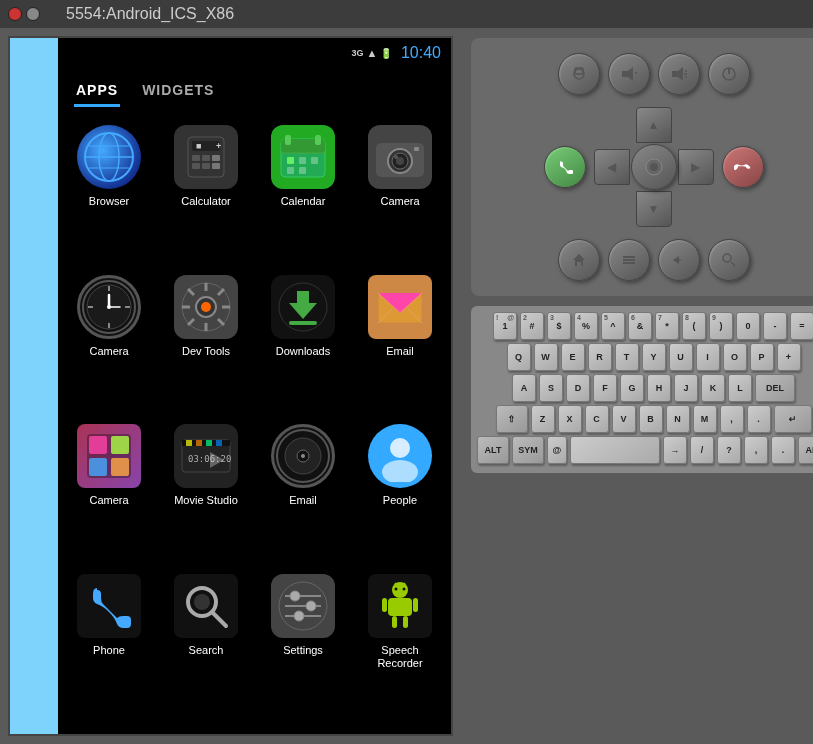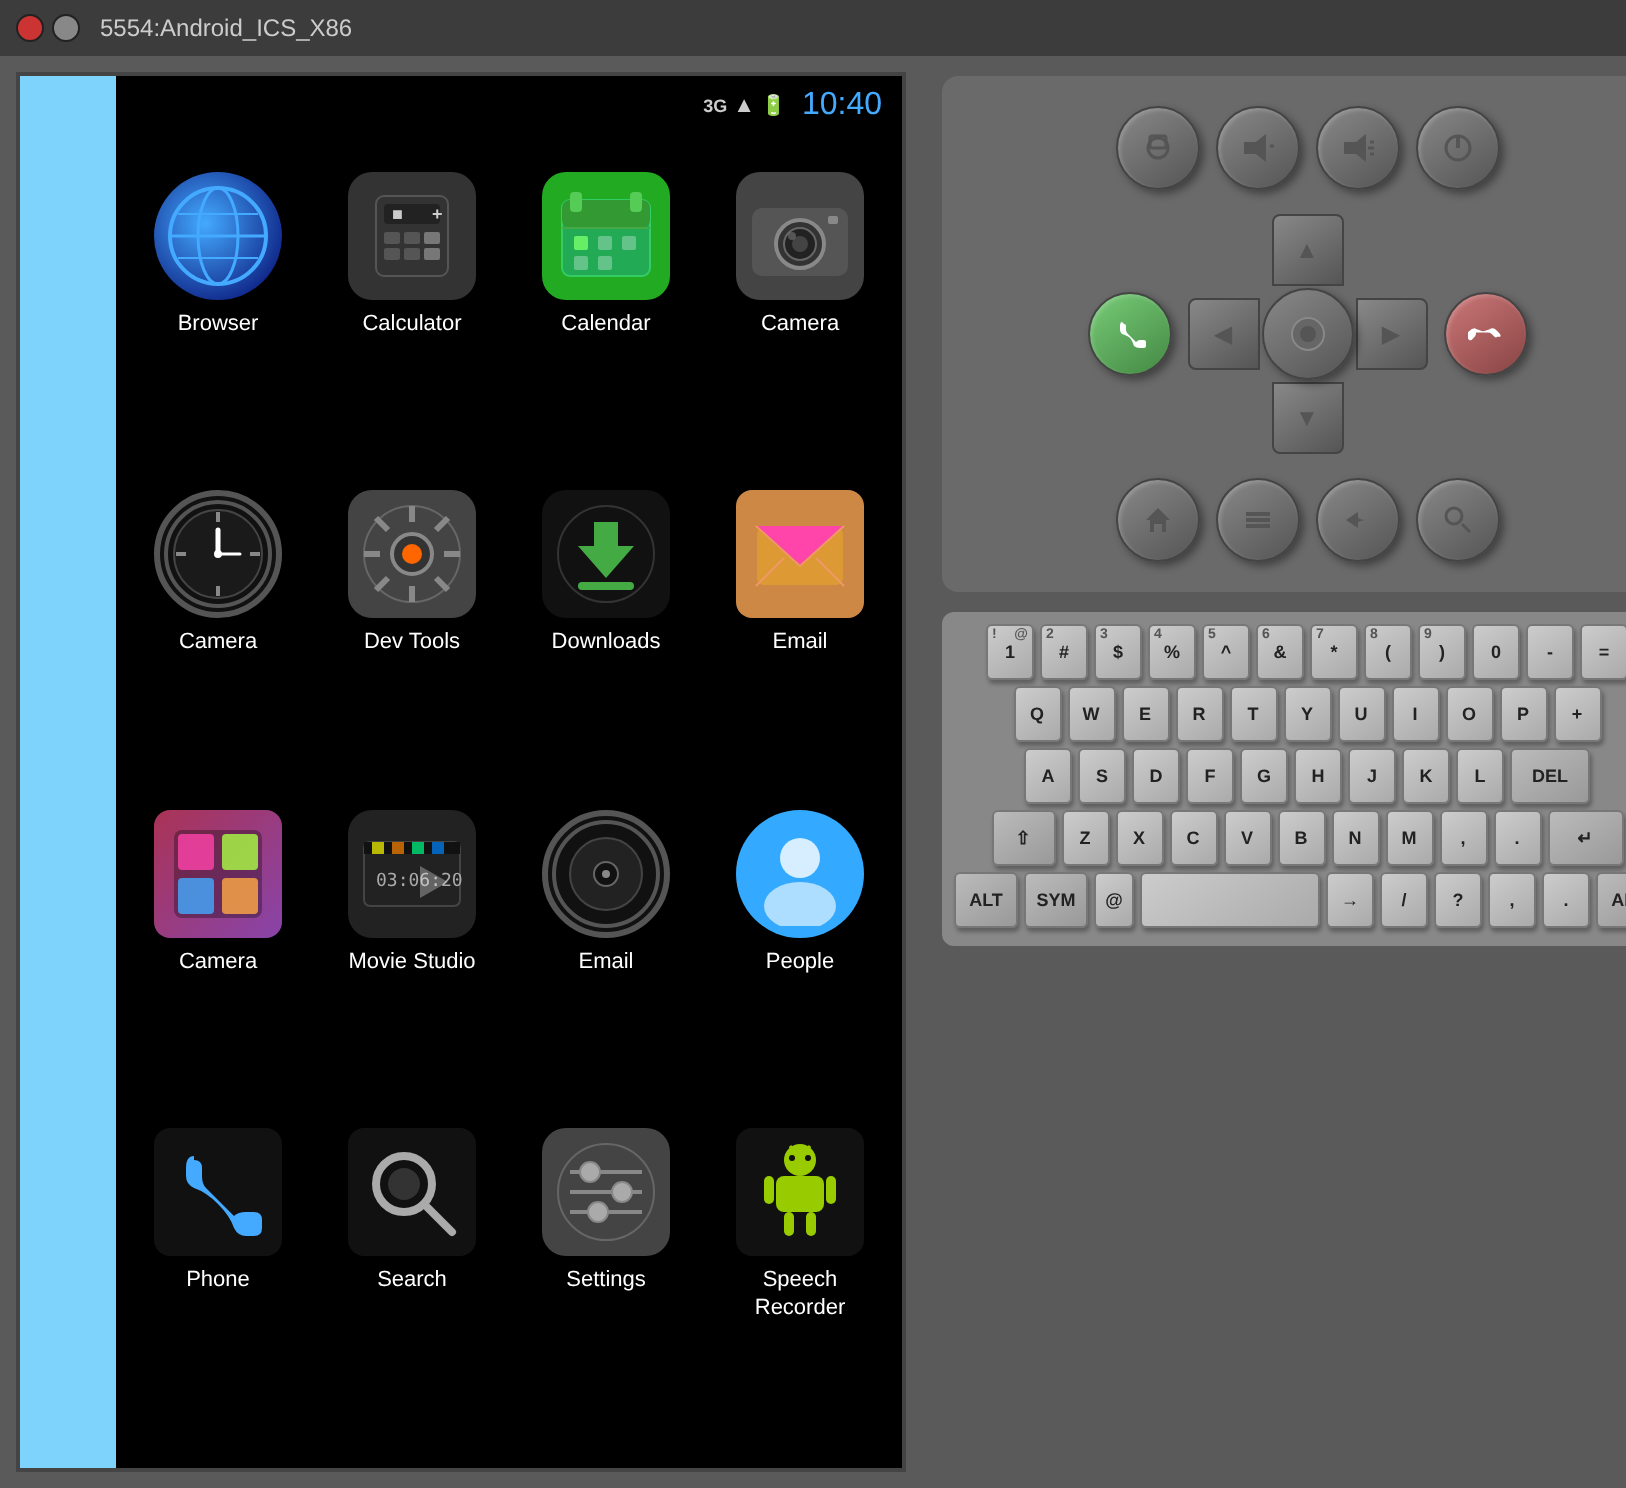--- a/index.html
+++ b/index.html
@@ -29,22 +29,22 @@
       width: 14px;
       height: 14px;
       border-radius: 50%;
       border: 1px solid #222;
       cursor: pointer;
     }
     .tb-close { background: #cc3333; }
     .tb-min { background: #888; }
     .title-bar-text {
       color: #ccc;
-      font-size: 12px;
-      margin-left: 4px;
+      font-size: 16px;
+      margin-left: 20px;
     }
 
     
     .main-content {
       display: flex;
       height: calc(100% - 28px);
     }
 
     
     .phone-emulator {
@@ -334,20 +334,24 @@
 
     <div class="status-bar">
       <div class="status-icons">
         <span class="status-3g">3G</span>
         <span class="status-signal">▲</span>
         <span class="status-battery">🔋</span>
       </div>
       <span class="status-time">10:40</span>
     </div>
 
+    <div class="tab-bar">
+      <div class="tab active">APPS</div>
+      <div class="tab">WIDGETS</div>
+    </div>
 
     <div class="app-grid">
 
       <div class="app-item">
         <div class="app-icon icon-browser">
           <svg width="52" height="52" viewBox="0 0 52 52">
             <circle cx="26" cy="26" r="24" fill="none" stroke="#4af" stroke-width="2"></circle>
             <ellipse cx="26" cy="26" rx="10" ry="24" fill="none" stroke="#4af" stroke-width="1.5"></ellipse>
             <line x1="2" y1="26" x2="50" y2="26" stroke="#4af" stroke-width="1.5"></line>
             <line x1="6" y1="15" x2="46" y2="15" stroke="#4af" stroke-width="1"></line>

